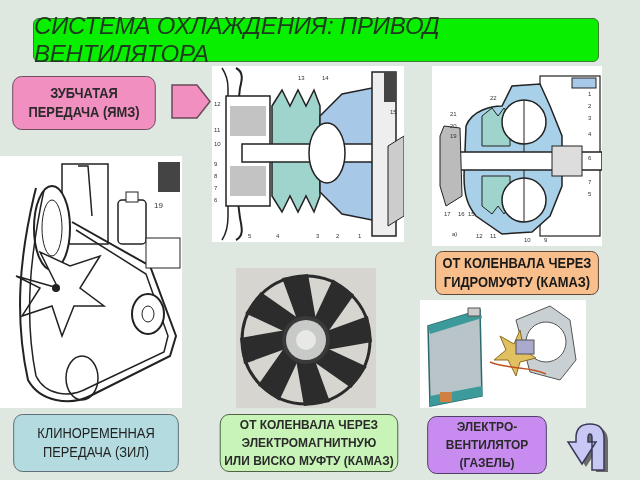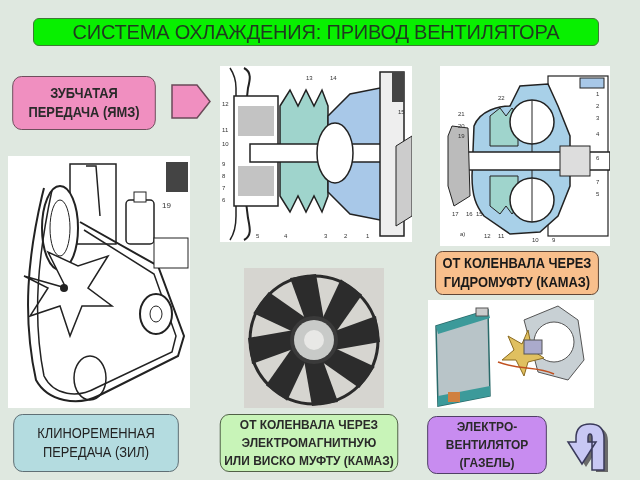--- a/index.html
+++ b/index.html
@@ -3,45 +3,45 @@
 <meta charset="utf-8">
 <style>
   html, body { margin: 0; padding: 0; }
   body {
     width: 640px; height: 480px; overflow: hidden;
     background: #dfe8e0;
     position: relative;
     font-family: "Liberation Sans", sans-serif;
   }
   .title-bar {
-    position: absolute; left: 33px; top: 18px; width: 566px; height: 28px;
+    position: absolute; left: 33px; top: 18px; width: 566px; height: 44px;
     background: #08f000; border: 1px solid #3f7a36; border-radius: 6px;
     box-sizing: border-box;
     display: flex; align-items: center; justify-content: center;
-    font-size: 20px; color: #1f3a1f; letter-spacing: -0.2px;
+    font-size: 24px; color: #1f3a1f; letter-spacing: -0.2px; font-style: italic;
   }
   .label {
     position: absolute; box-sizing: border-box;
     border-radius: 10px; display: flex; flex-direction: column;
     align-items: center; justify-content: center; text-align: center;
     font-weight: bold; font-size: 13.5px; line-height: 19px; color: #2a2a2a;
     transform: scaleX(0.92);
   }
   .lbl-line { display: block; white-space: nowrap; }
   .lbl-zubch { left: 6px; top: 76px; width: 156px; height: 54px; background: #f08fc0; border: 1.5px solid #6a4a58; font-size: 14px; }
   .lbl-gidro { left: 428px; top: 251px; width: 178px; height: 44px; background: #f8bf8c; border: 1.5px solid #5a4030; border-radius: 8px; font-size: 14px; color: #1a1a1a; }
   .lbl-klin { left: 6px; top: 414px; width: 180px; height: 58px; background: #b4dce0; border: 1.5px solid #5a6a70; font-size: 14px; font-weight: normal; color: #222; }
   .lbl-elmag { left: 212px; top: 414px; width: 194px; height: 58px; background: #c8f4b8; border: 1.5px solid #4a5a40; font-size: 13px; line-height: 18px; }
   .lbl-elvent { left: 422px; top: 416px; width: 130px; height: 58px; background: #c88cf0; border: 1.5px solid #4a3a60; font-size: 13px; line-height: 18px; }
 
   .arrow-right {
     position: absolute; left: 171px; top: 84px; width: 40px; height: 35px;
   }
   .panel {
-    position: absolute; background: #fff; overflow: hidden; margin-left: 8px;
+    position: absolute; background: #fff; overflow: hidden;
   }
   .panel-pump { left: 212px; top: 66px; width: 192px; height: 176px; }
   .panel-hydro { left: 432px; top: 66px; width: 170px; height: 180px; }
   .panel-zil { left: 0px; top: 156px; width: 182px; height: 252px; }
   .panel-fan { left: 236px; top: 268px; width: 140px; height: 140px; background: #d8d8d4; }
   .panel-radiator { left: 420px; top: 300px; width: 166px; height: 108px; }
 
   .back-button {
     position: absolute; left: 562px; top: 420px; width: 56px; height: 52px; cursor: pointer;
   }

